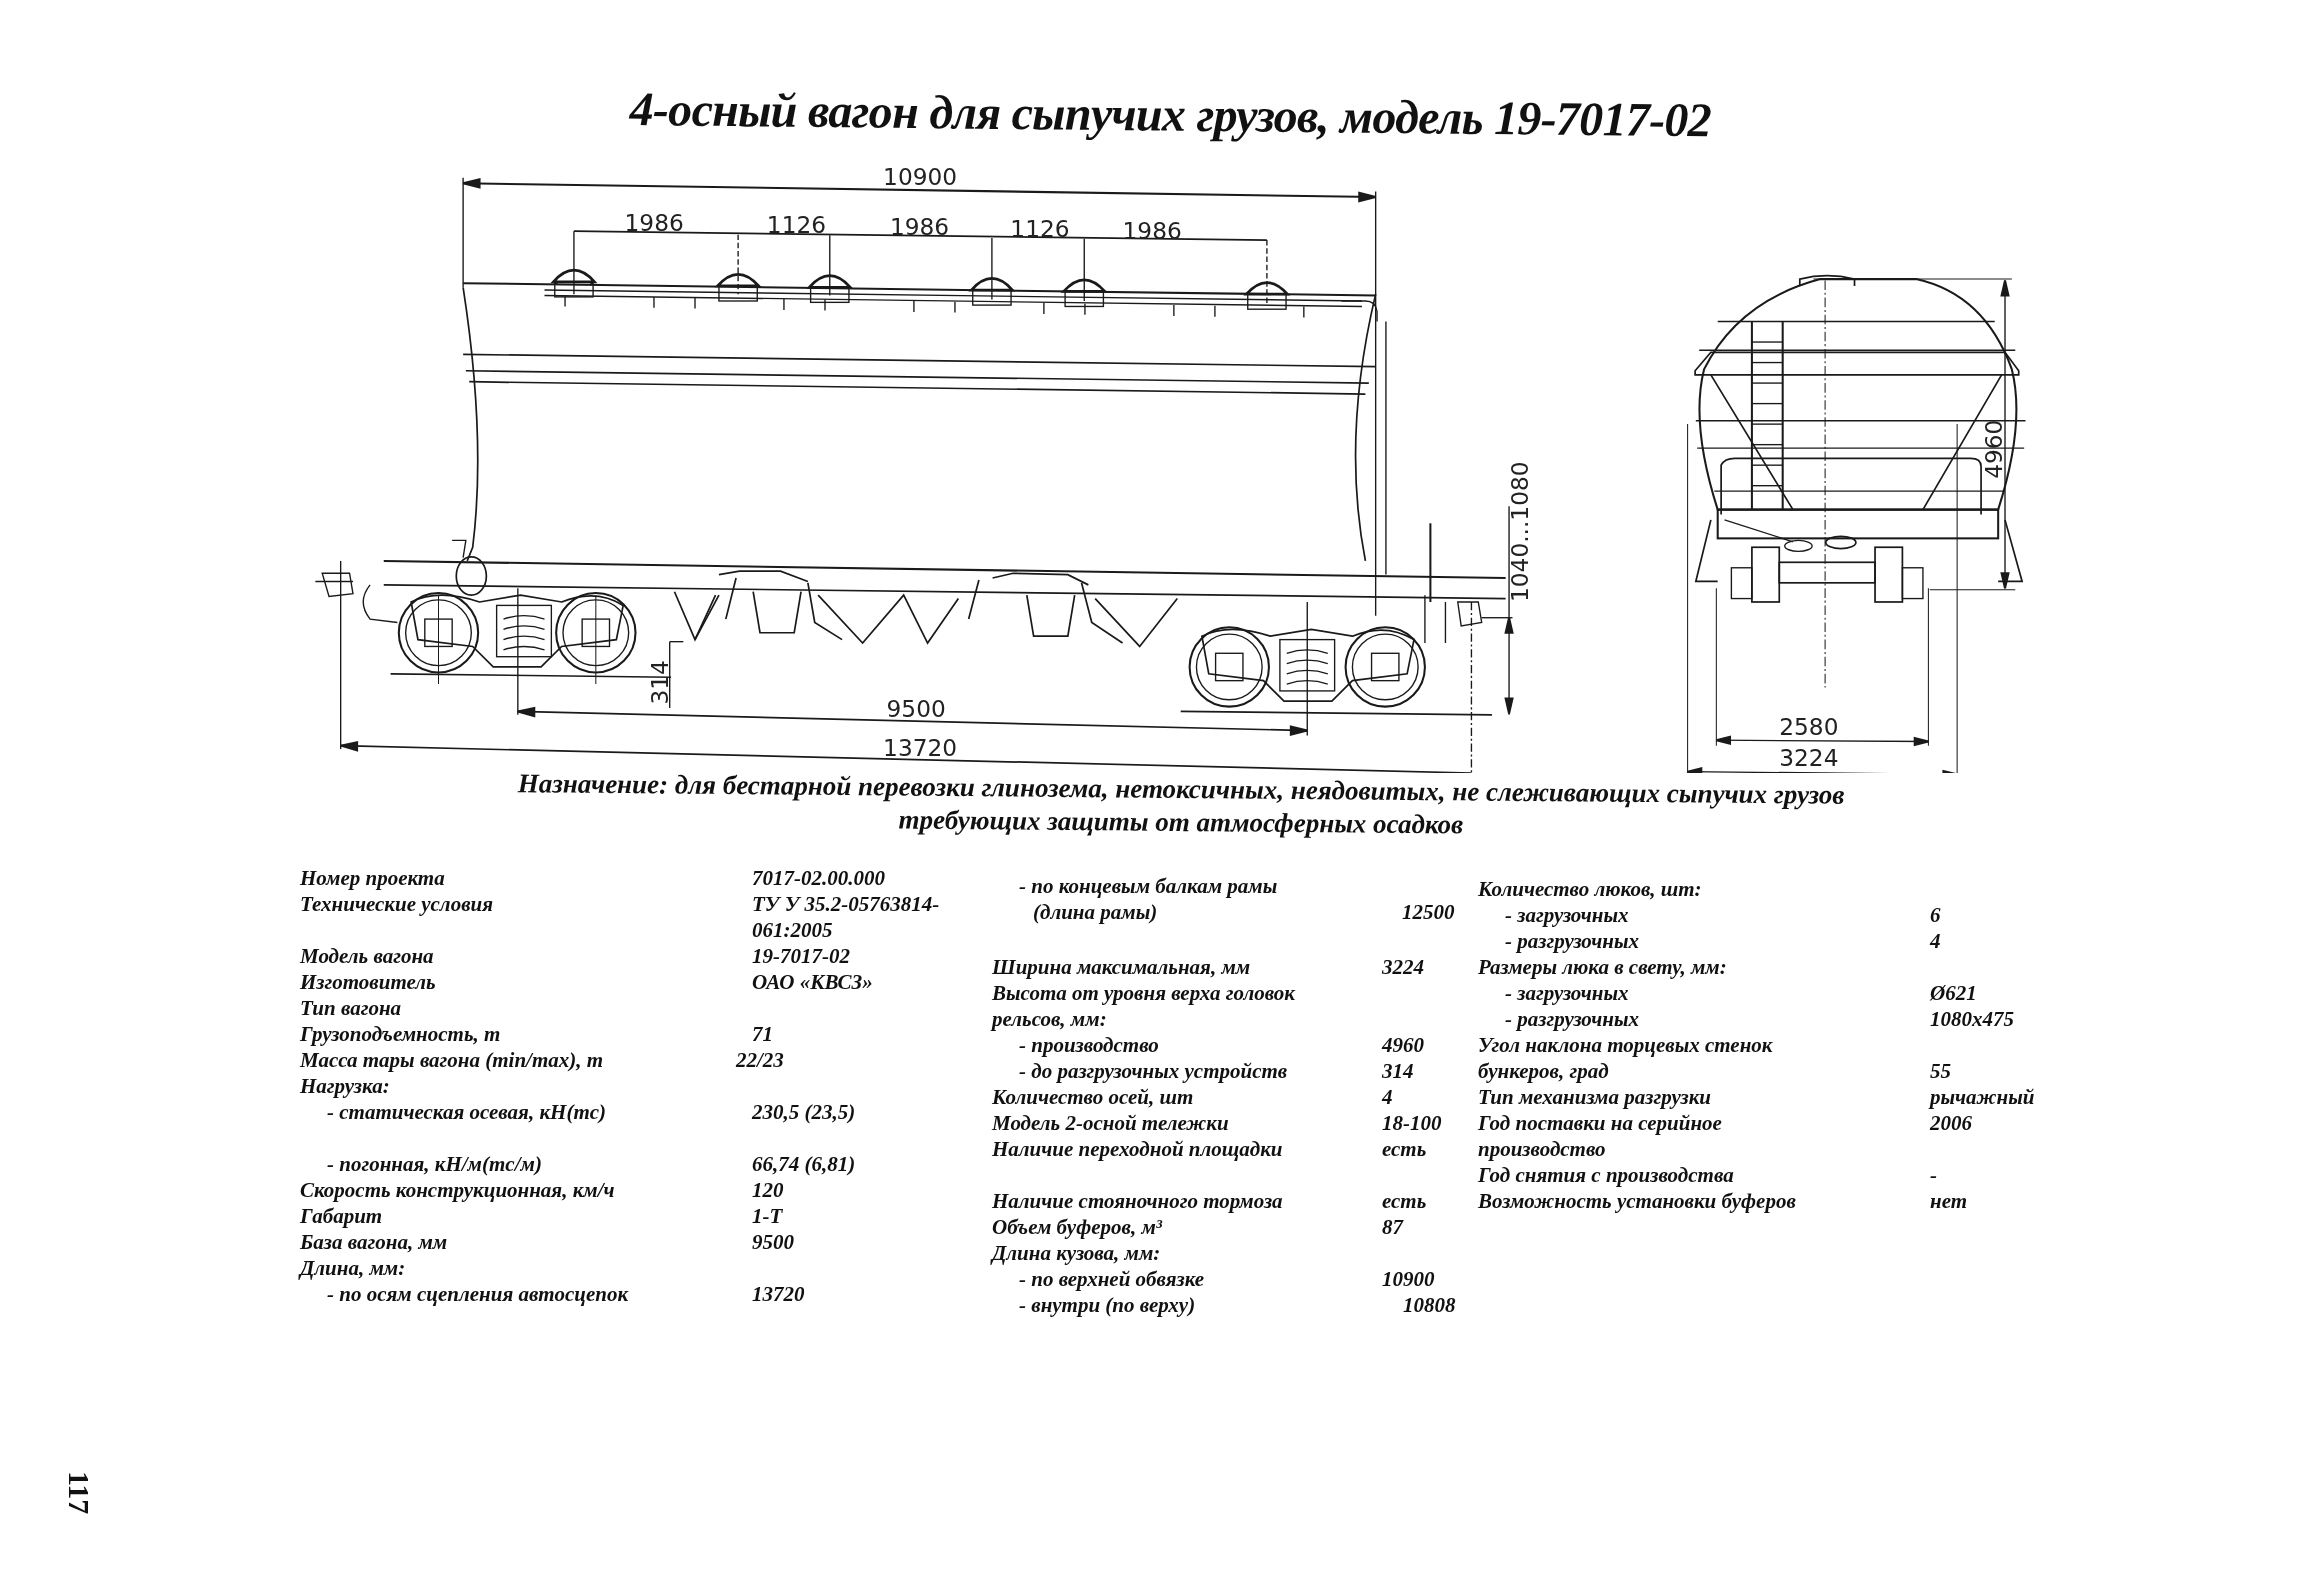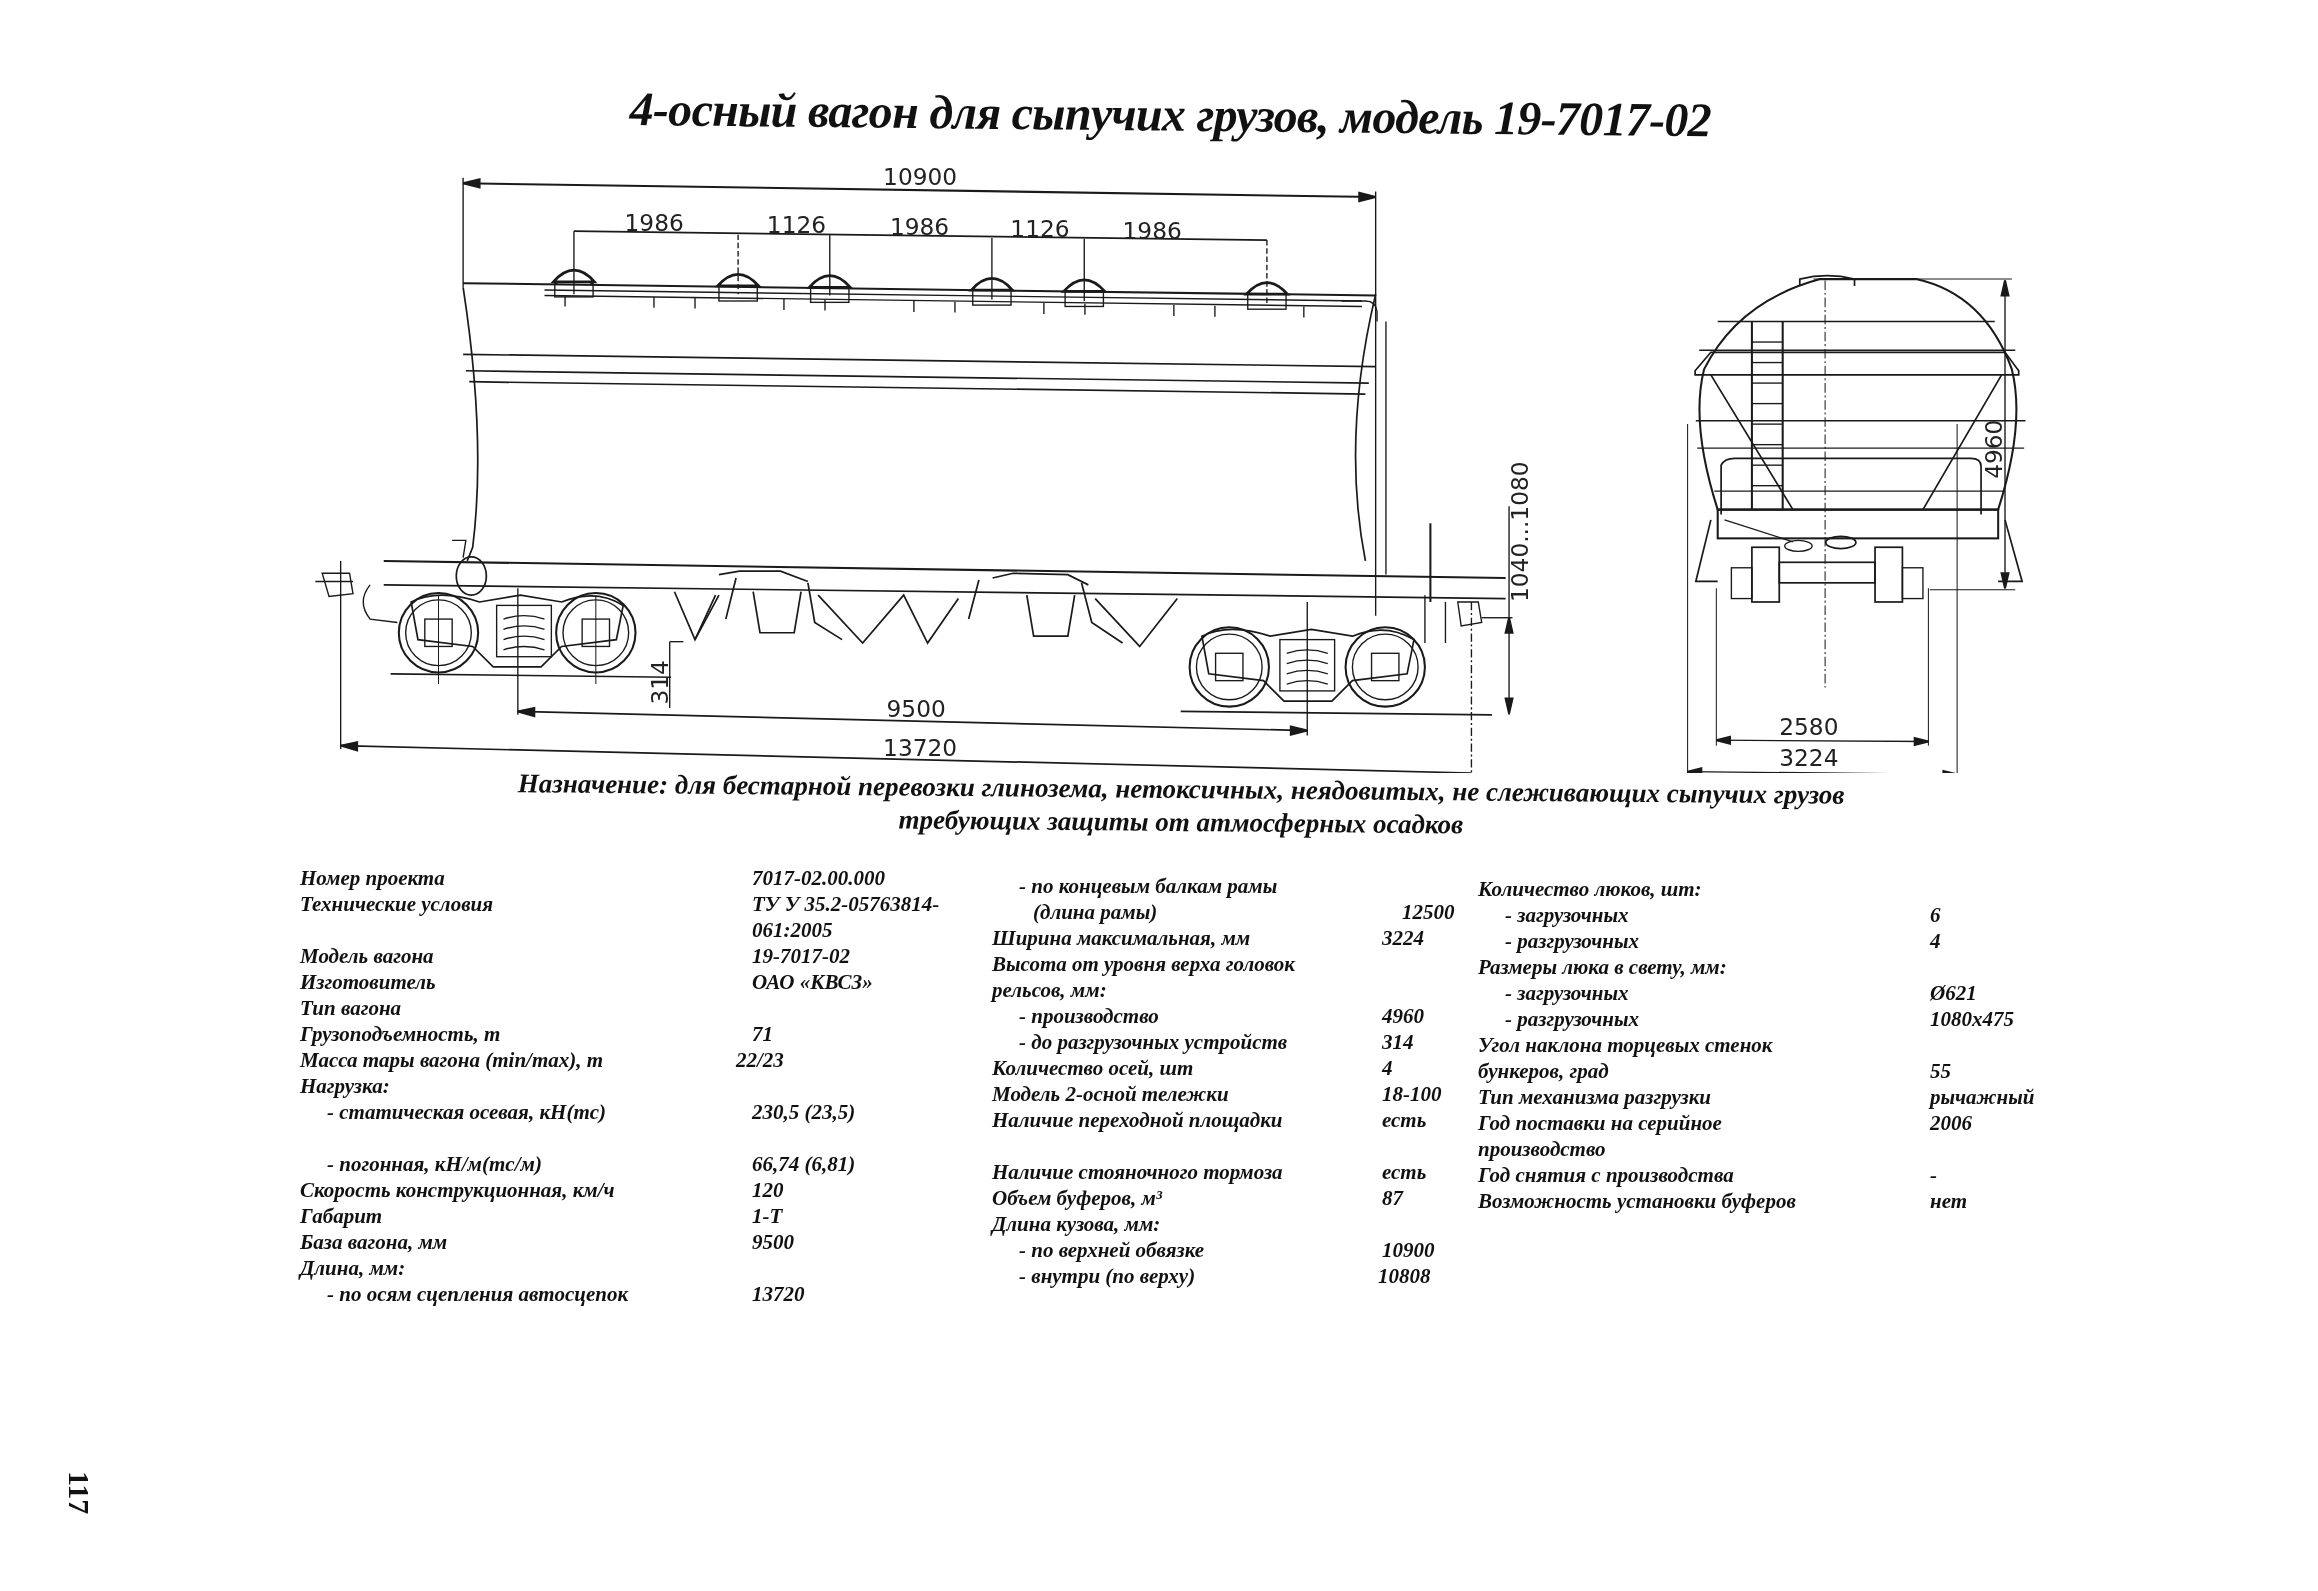--- a/index.html
+++ b/index.html
@@ -319,21 +319,21 @@
   </div>
 <div class="spec" id="col2" style="left:992px; top:873px; width:479px;">
     <div class="row" style="position: relative; height: 26px;">
       <span class="lbl indent">- по концевым балкам рамы</span>
       <span class="val" style="left: 390px;"></span>
     </div>
     <div class="row" style="position: relative; height: 26px;">
       <span class="lbl indent2">(длина рамы)</span>
       <span class="val" style="left: 410px;">12500</span>
     </div>
-    <div class="row" style="position: relative; height: 26px;">
+    <div class="row" style="position: relative; height: 26px; margin-top: 29px;">
       <span class="lbl">Ширина максимальная, мм</span>
       <span class="val" style="left: 390px;">3224</span>
     </div>
     <div class="row" style="position: relative; height: 26px;">
       <span class="lbl">Высота от уровня верха головок</span>
       <span class="val" style="left: 390px;"></span>
     </div>
     <div class="row" style="position: relative; height: 26px;">
       <span class="lbl">рельсов, мм:</span>
       <span class="val" style="left: 390px;"></span>
@@ -373,21 +373,21 @@
     <div class="row" style="position: relative; height: 26px;">
       <span class="lbl">Длина кузова, мм:</span>
       <span class="val" style="left: 390px;"></span>
     </div>
     <div class="row" style="position: relative; height: 26px;">
       <span class="lbl indent">- по верхней обвязке</span>
       <span class="val" style="left: 390px;">10900</span>
     </div>
     <div class="row" style="position: relative; height: 26px;">
       <span class="lbl indent">- внутри (по верху)</span>
-      <span class="val" style="left: 386px;">10808</span>
+      <span class="val" style="left: 411px;">10808</span>
     </div>
   </div>
 <div class="spec" id="col3" style="left:1478px; top:876px; width:616px;text-align:center;">
     <div class="row" style="position: relative; height: 26px;">
       <span class="lbl">Количество люков, шт:</span>
       <span class="val" style="left: 452px;"></span>
     </div>
     <div class="row" style="position: relative; height: 26px;">
       <span class="lbl indent">- загрузочных</span>
       <span class="val" style="left: 452px;">6</span>

